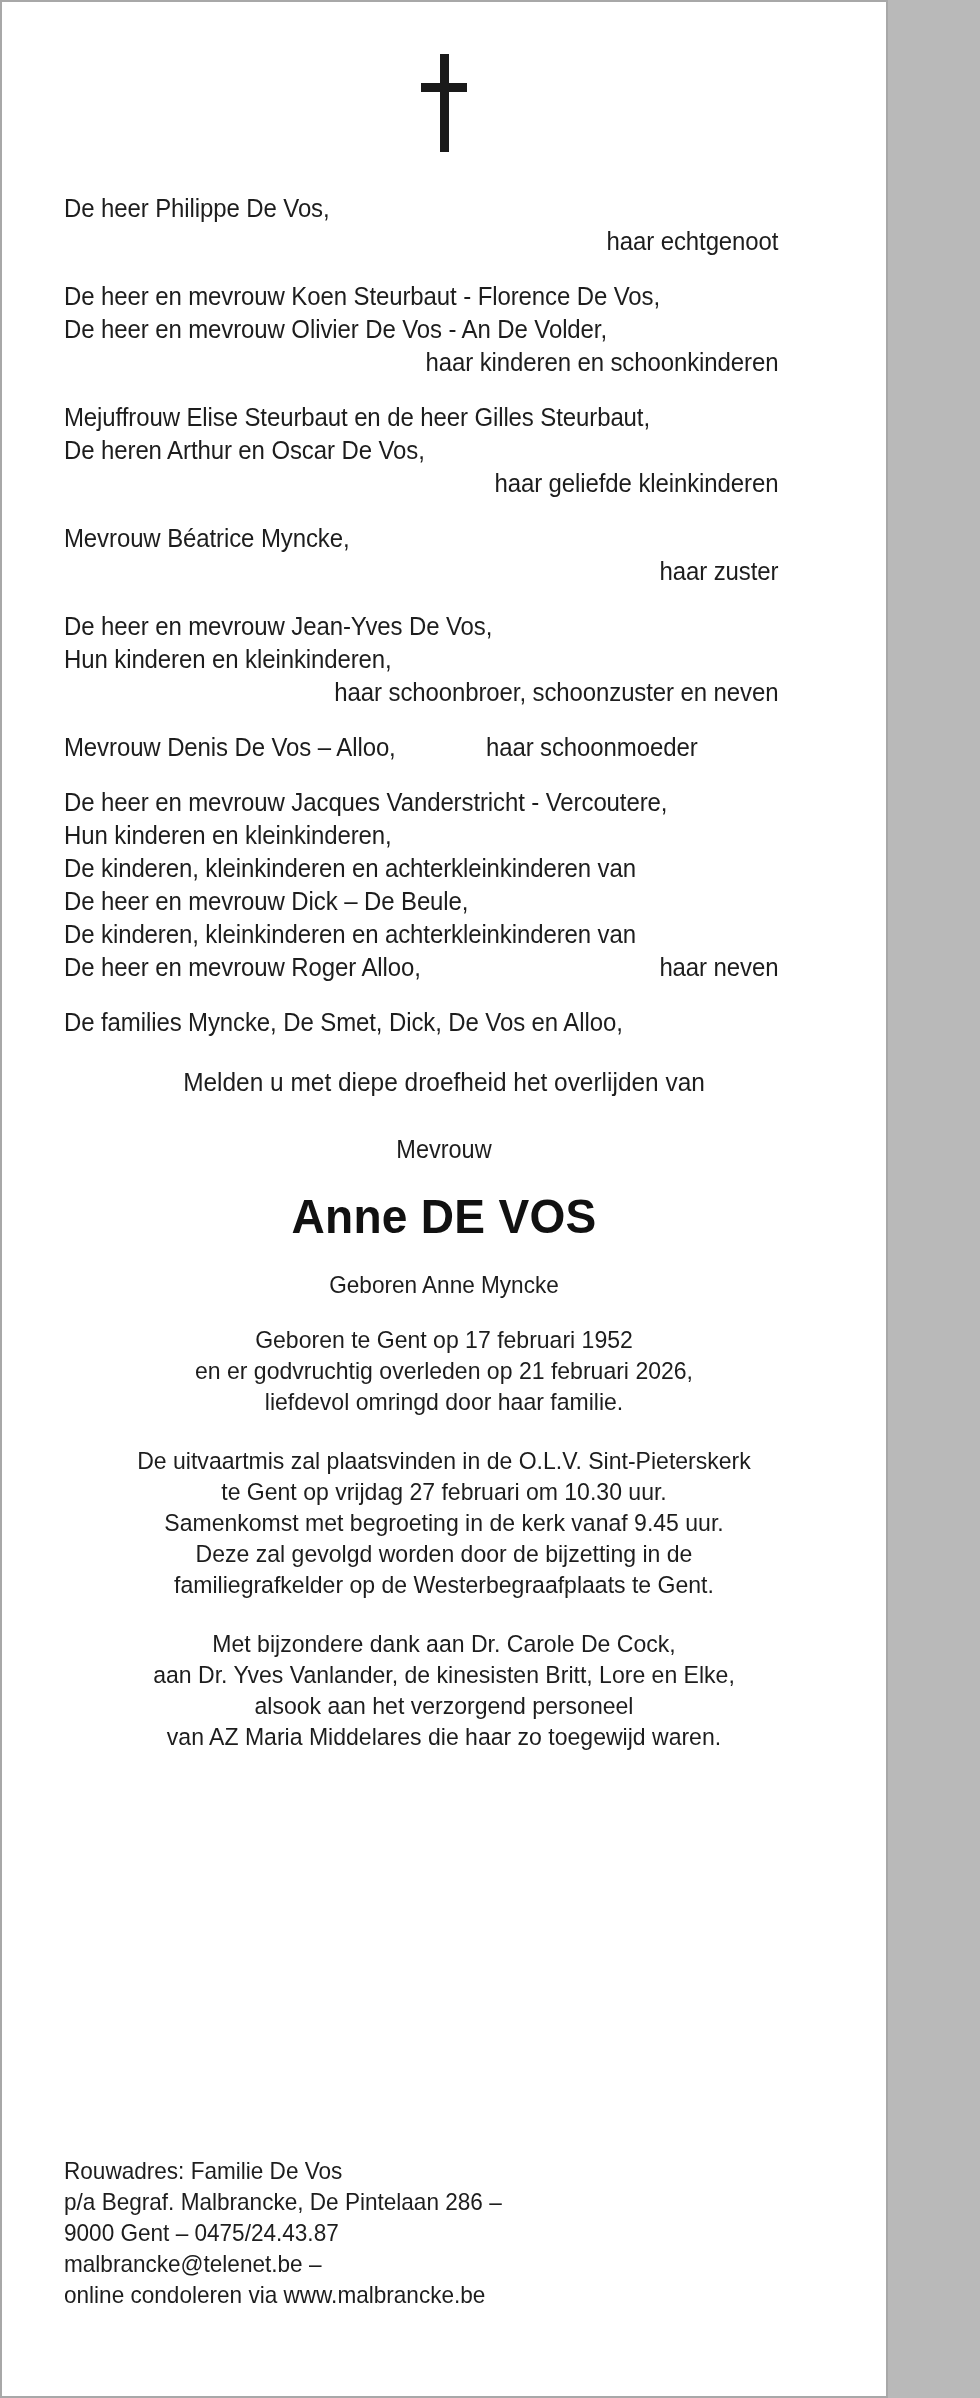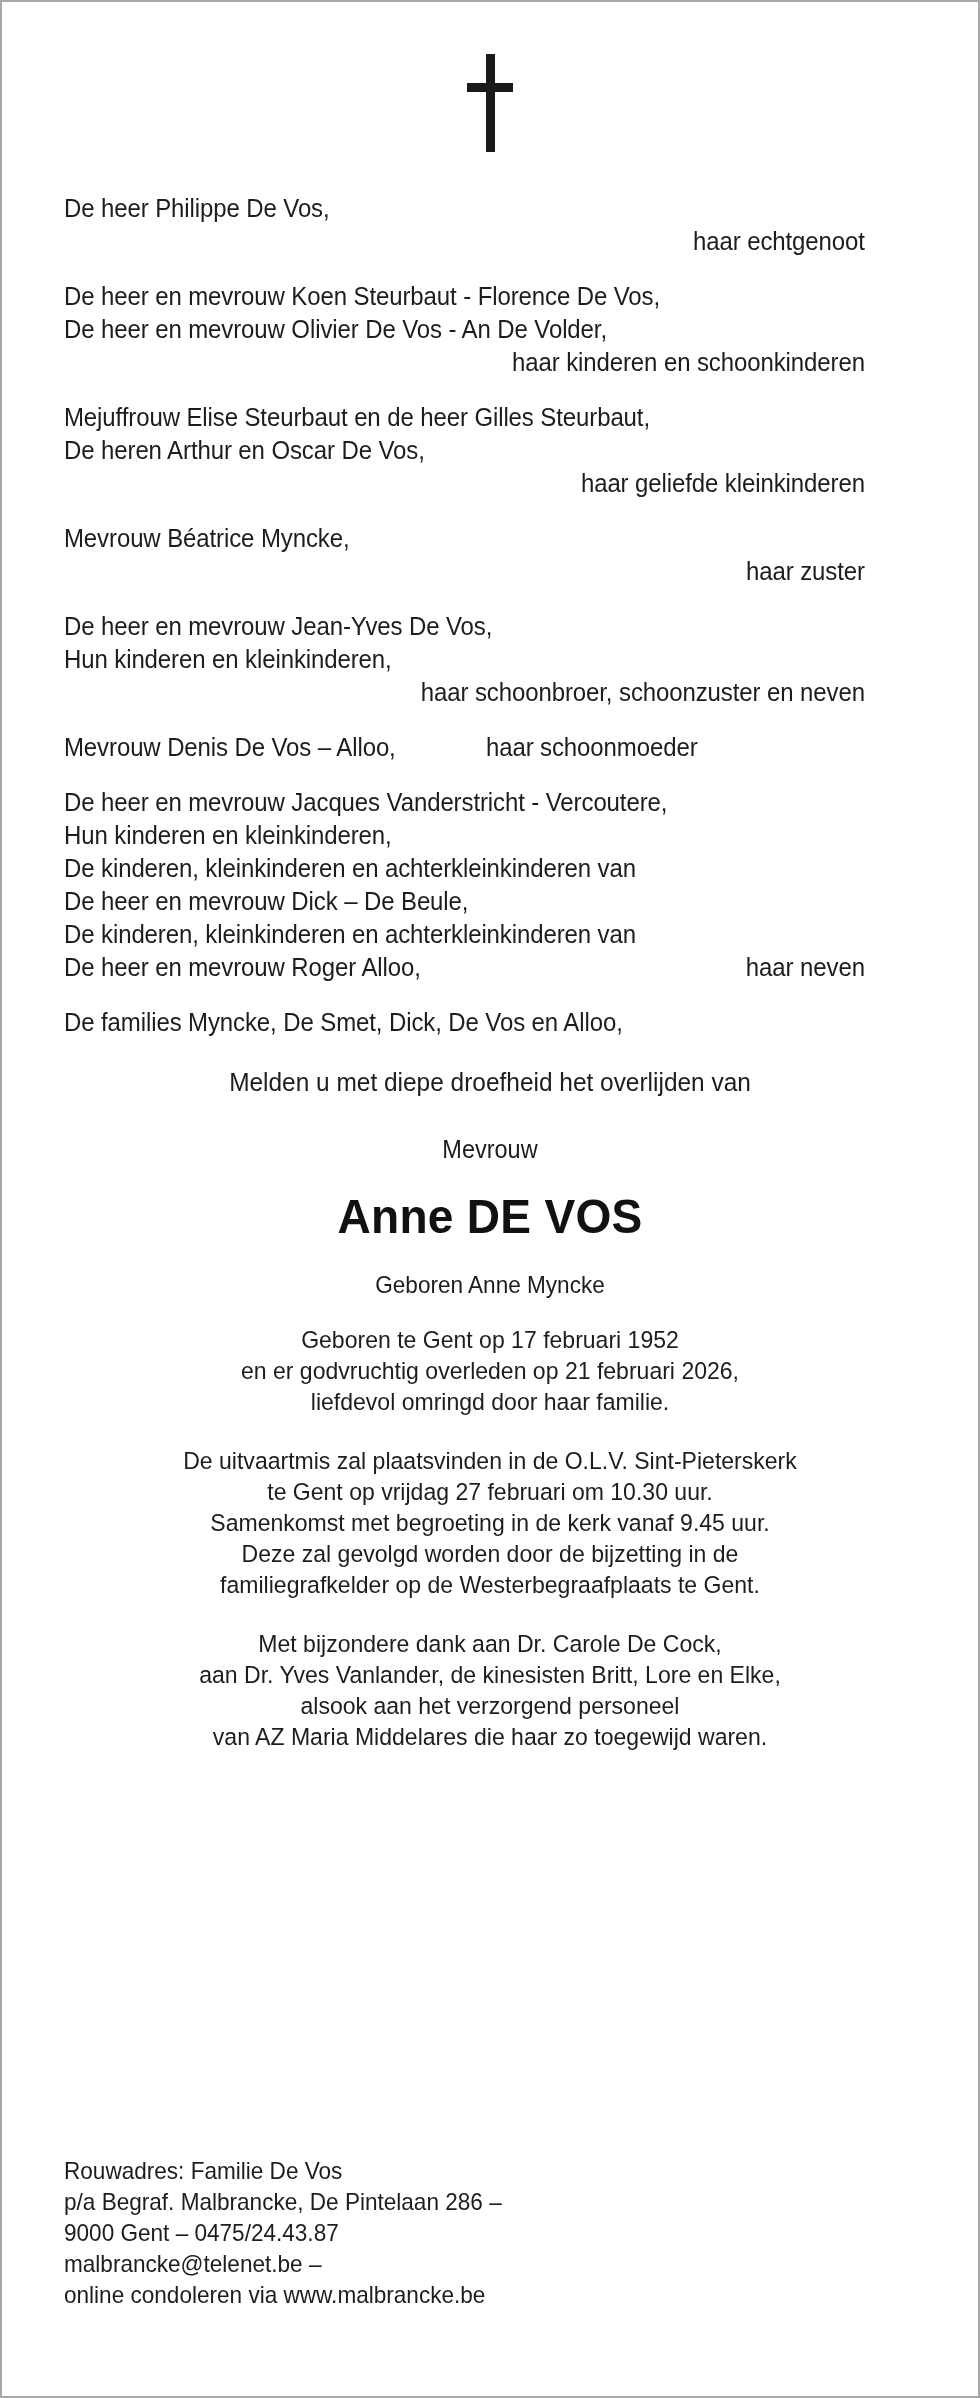--- a/index.html
+++ b/index.html
@@ -8,21 +8,21 @@
     background: #b9b9b9;
   }
   body {
     width: 980px;
     height: 2398px;
     font-family: "Liberation Sans", "DejaVu Sans", sans-serif;
   }
   .page {
     position: relative;
     box-sizing: border-box;
-    width: 980px;
+    width: 888px;
     height: 2398px;
     background: #ffffff;
     border: 2px solid #a8a8a8;
     padding: 0 62px;
     overflow: hidden;
   }
   .cross-wrap {
     display: flex;
     justify-content: center;
     padding-top: 52px;

